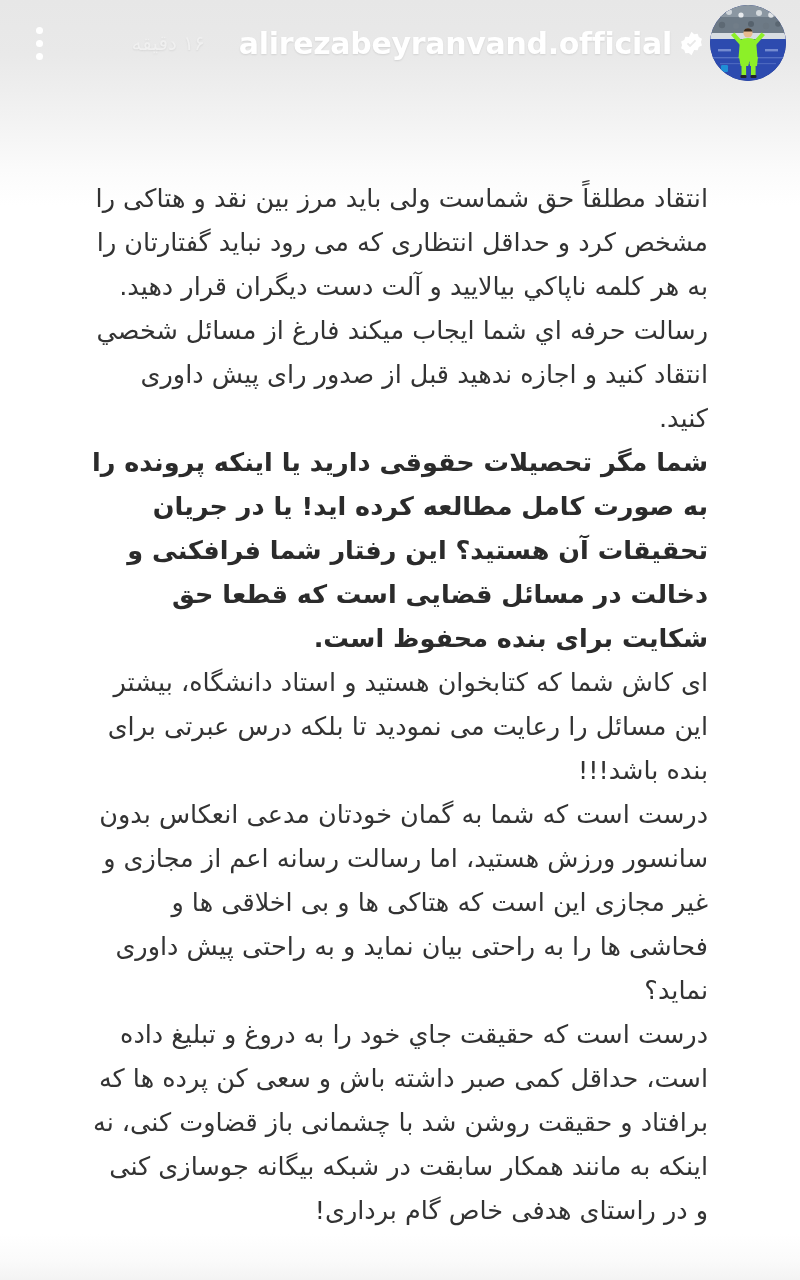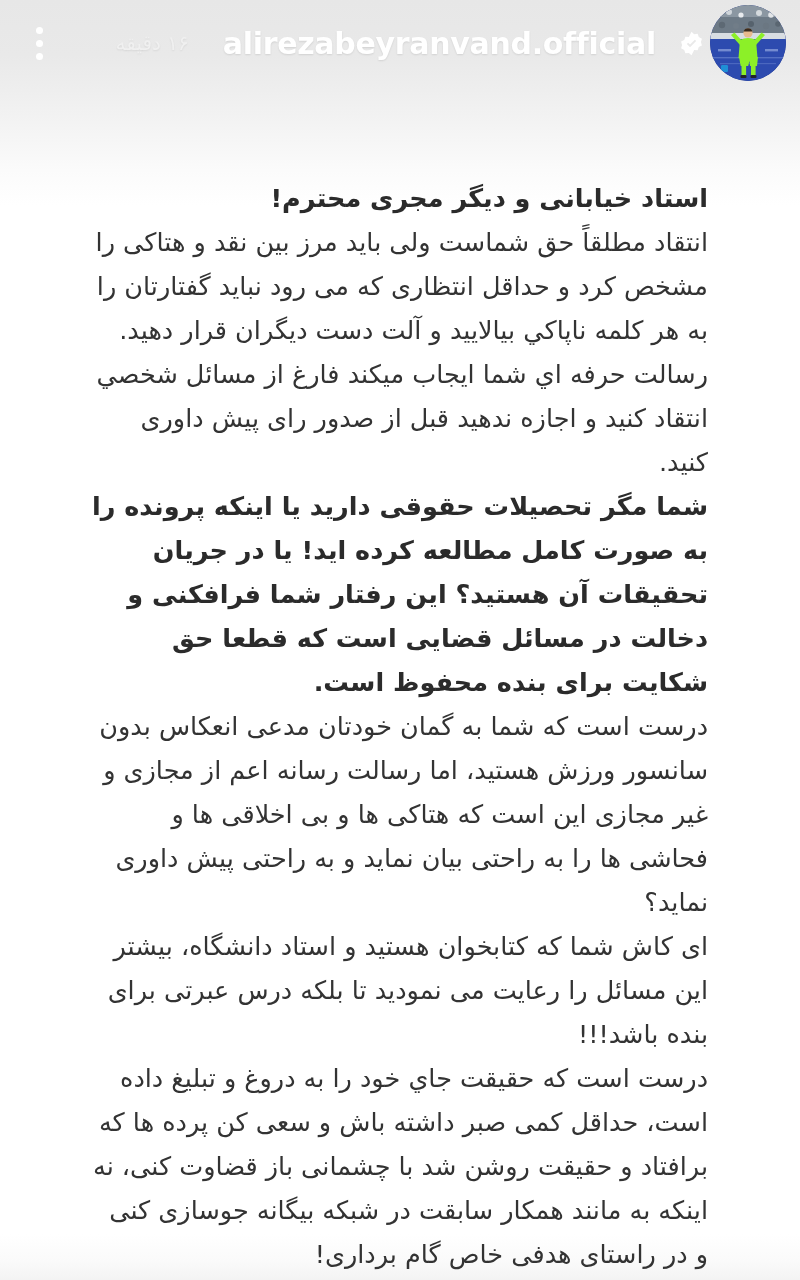--- a/index.html
+++ b/index.html
@@ -70,21 +70,21 @@
     margin-left: 6px;
     background: #2a3f8f;
     order: 0;
   }
   .avatar svg { display: block; width: 100%; height: 100%; }
 
   .user-block {
     display: flex;
     flex-direction: row;
     align-items: center;
-    gap: 23px;
+    gap: 7px;
     order: 1;
   }
 
   .username {
     color: #ffffff;
     font-size: 30px;
     font-weight: bold;
     letter-spacing: -0.3px;
     white-space: nowrap;
     direction: ltr;
@@ -237,21 +237,20 @@
     <div class="spacer"></div>
 
     <div class="more-menu">
       <span></span>
       <span></span>
       <span></span>
     </div>
   </div>
 
   <div class="story-text" id="story-text">
-      <p class="bold">استاد خیابانی و دیگر مجری محترم!</p>
       <p class="">انتقاد مطلقاً حق شماست ولی باید مرز بین نقد و هتاکی را مشخص کرد و حداقل انتظاری که می رود نباید گفتارتان را به هر کلمه ناپاكي بيالاييد و آلت دست دیگران قرار دهید. رسالت حرفه اي شما ایجاب میکند فارغ از مسائل شخصي انتقاد کنید و اجازه ندهید قبل از صدور رای پیش داوری کنید.</p>
       <p class="bold">شما مگر تحصیلات حقوقی دارید یا اینکه پرونده را به صورت کامل مطالعه کرده اید! یا در جریان تحقیقات آن هستید؟ این رفتار شما فرافکنی و دخالت در مسائل قضایی است که قطعا حق شکایت برای بنده محفوظ است.</p>
+      <p class="">ای کاش شما که کتابخوان هستید و استاد دانشگاه، بیشتر این مسائل را رعایت می نمودید تا بلکه درس عبرتی برای بنده باشد!!!</p>
       <p class="">درست است که شما به گمان خودتان مدعی انعکاس بدون سانسور ورزش هستید، اما رسالت رسانه اعم از مجازی و غیر مجازی این است که هتاکی ها و بی اخلاقی ها و فحاشی ها را به راحتی بیان نماید و به راحتی پیش داوری نماید؟</p>
-      <p class="">ای کاش شما که کتابخوان هستید و استاد دانشگاه، بیشتر این مسائل را رعایت می نمودید تا بلکه درس عبرتی برای بنده باشد!!!</p>
       <p class="">درست است که حقیقت جاي خود را به دروغ و تبلیغ داده است، حداقل کمی صبر داشته باش و سعی کن پرده ها که برافتاد و حقیقت روشن شد با چشمانی باز قضاوت کنی، نه اینکه به مانند همکار سابقت در شبکه بیگانه جوسازی کنی و در راستای هدفی خاص گام برداری!</p>
     </div>
 
 </div>
 
 </body></html>

